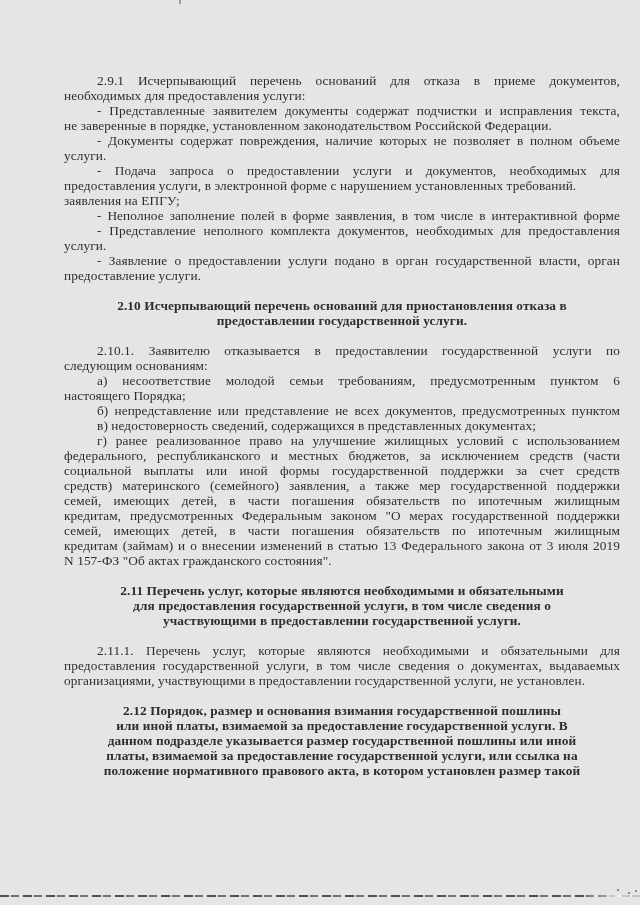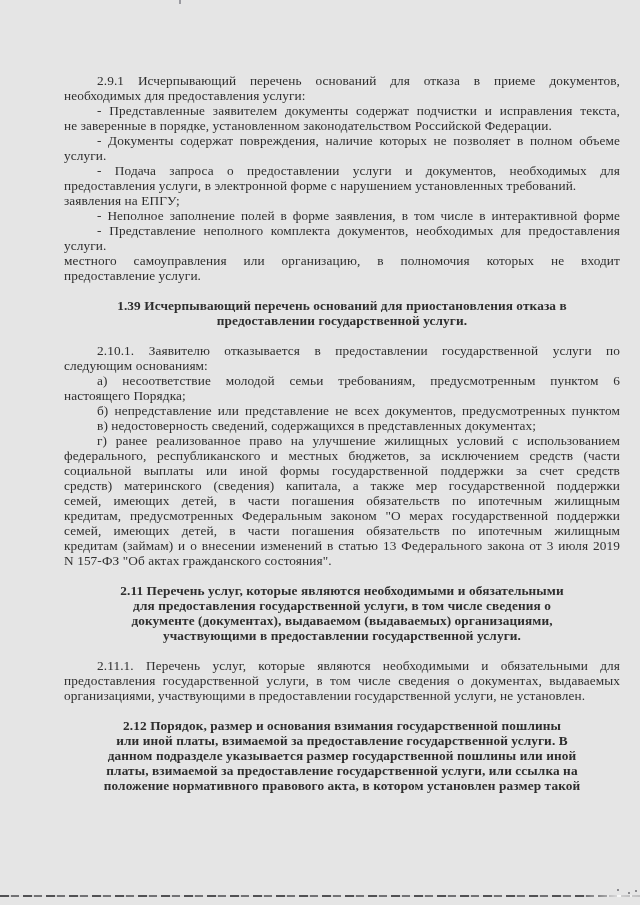--- a/index.html
+++ b/index.html
@@ -92,56 +92,55 @@
       </div>
       <div class="block body">
         <div class="line">заявления на ЕПГУ;</div>
         <div class="line just indent">- Неполное заполнение полей в форме заявления, в том числе в интерактивной форме</div>
       </div>
       <div class="block body">
         <div class="line just indent">- Представление неполного комплекта документов, необходимых для предоставления</div>
         <div class="line">услуги.</div>
       </div>
       <div class="block body">
-        <div class="line just">местного самоуправления или организацию, в полномочия которых не входит</div>
+        <div class="line just indent">- Заявление о предоставлении услуги подано в орган государственной власти, орган</div>
         <div class="line">предоставление услуги.</div>
       </div>
       <div class="block heading">
-        <div class="line">1.39 Исчерпывающий перечень оснований для приостановления отказа в</div>
+        <div class="line">2.10 Исчерпывающий перечень оснований для приостановления отказа в</div>
         <div class="line">предоставлении государственной услуги.</div>
       </div>
       <div class="block body">
         <div class="line just indent">2.10.1. Заявителю отказывается в предоставлении государственной услуги по</div>
         <div class="line">следующим основаниям:</div>
       </div>
       <div class="block body">
         <div class="line just indent">а) несоответствие молодой семьи требованиям, предусмотренным пунктом 6</div>
         <div class="line">настоящего Порядка;</div>
       </div>
       <div class="block body">
         <div class="line just indent">б) непредставление или представление не всех документов, предусмотренных пунктом</div>
       </div>
       <div class="block body">
         <div class="line indent">в) недостоверность сведений, содержащихся в представленных документах;</div>
       </div>
       <div class="block body">
         <div class="line just indent">г) ранее реализованное право на улучшение жилищных условий с использованием</div>
         <div class="line just">федерального, республиканского и местных бюджетов, за исключением средств (части</div>
         <div class="line just">социальной выплаты или иной формы государственной поддержки за счет средств</div>
-        <div class="line just">средств) материнского (сведения) капитала, а также мер государственной поддержки</div>
+        <div class="line just">средств) материнского (семейного) заявления, а также мер государственной поддержки</div>
         <div class="line just">семей, имеющих детей, в части погашения обязательств по ипотечным жилищным</div>
         <div class="line just">кредитам, предусмотренных Федеральным законом "О мерах государственной поддержки</div>
         <div class="line just">семей, имеющих детей, в части погашения обязательств по ипотечным жилищным</div>
         <div class="line just">кредитам (займам) и о внесении изменений в статью 13 Федерального закона от 3 июля 2019</div>
         <div class="line">N 157-ФЗ "Об актах гражданского состояния".</div>
       </div>
       <div class="block heading">
         <div class="line">2.11 Перечень услуг, которые являются необходимыми и обязательными</div>
         <div class="line">для предоставления государственной услуги, в том числе сведения о</div>
-        <div class="line">документе (документах), выдаваемом (выдаваемых) организациями,</div>
         <div class="line">участвующими в предоставлении государственной услуги.</div>
       </div>
       <div class="block body">
         <div class="line just indent">2.11.1. Перечень услуг, которые являются необходимыми и обязательными для</div>
         <div class="line just">предоставления государственной услуги, в том числе сведения о документах, выдаваемых</div>
         <div class="line">организациями, участвующими в предоставлении государственной услуги, не установлен.</div>
       </div>
       <div class="block heading">
         <div class="line">2.12 Порядок, размер и основания взимания государственной пошлины</div>
         <div class="line">или иной платы, взимаемой за предоставление государственной услуги. В</div>

